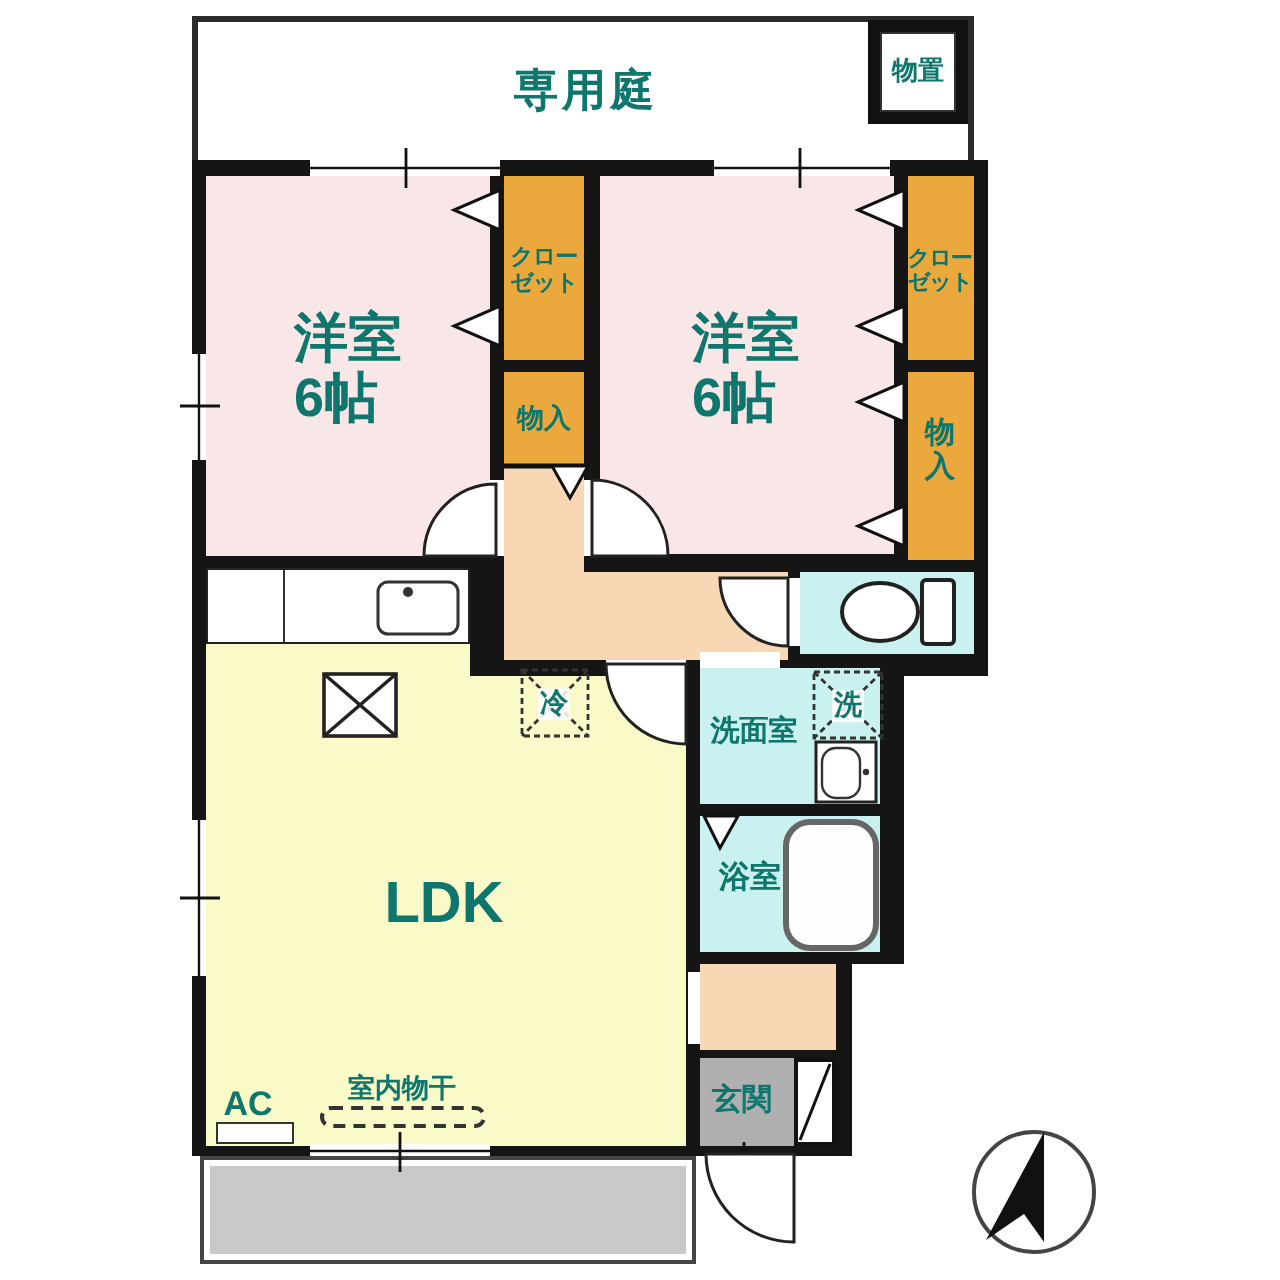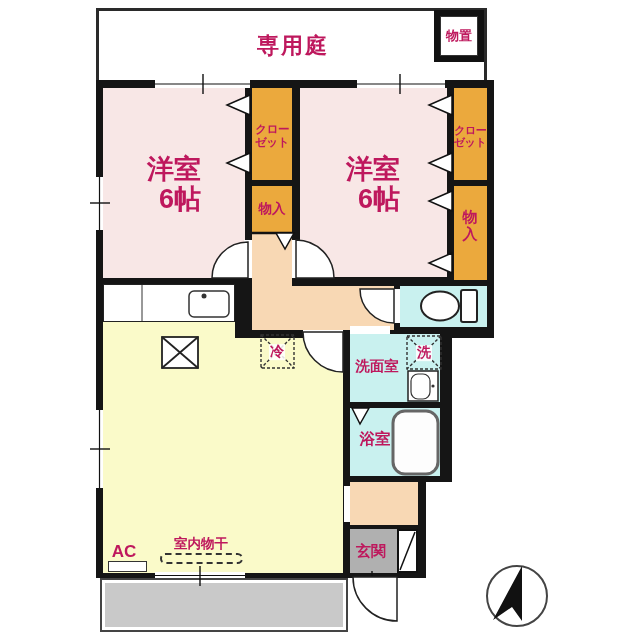--- a/index.html
+++ b/index.html
@@ -7,22 +7,22 @@
         font-family:"Liberation Sans","DejaVu Sans",sans-serif;}
   .abs{position:absolute;}
   .wall{background:#151515;}
   .room-bed{background:#f8e7e6;}
   .room-closet{background:#eba93d;}
   .room-hall{background:#f8d8b4;}
   .room-ldk{background:#fafac9;}
   .room-wet{background:#c9f1ef;}
   .room-genkan{background:#b0b0b0;}
   .white{background:#ffffff;}
-  .lbl{position:absolute;transform:translate(-50%,-50%);white-space:nowrap;color:#be185d;
-       font-weight:bold;line-height:1.12;text-align:right;}
+  .lbl{position:absolute;transform:translate(-50%,-50%);white-space:nowrap;color:#0f766e;
+       font-weight:bold;line-height:1.12;text-align:left;}
   .lbl span{display:block;}
   svg{position:absolute;left:0;top:0;}
 </style>
 </head>
 <body>
 
 <div id="plan">
 
   <div class="abs" style="left:96px;top:8px;width:391px;height:74px;background:#fff;
               border:3px solid #2a2a2a;border-bottom:none;box-sizing:border-box;"></div>
@@ -173,20 +173,21 @@
   <div class="lbl" style="left:470px;top:136px;font-size:11px;letter-spacing:-0.5px;">
     <span>クロー</span>
       <span>ゼット</span>
   </div>
   <div class="lbl" style="left:272px;top:209px;font-size:13.5px;">物入</div>
   <div class="lbl" style="left:470px;top:226px;font-size:15px;">
     <span>物</span>
       <span>入</span>
   </div>
   <div class="lbl" style="left:222px;top:452px;font-size:29px;">
+    <span>LDK</span>
   </div>
   <div class="lbl" style="left:277px;top:352px;font-size:14px;background:rgba(255,255,255,.85);padding:0 1px;">冷</div>
   <div class="lbl" style="left:424px;top:353px;font-size:14px;background:rgba(255,255,255,.85);padding:0 1px;">洗</div>
   <div class="lbl" style="left:377px;top:366px;font-size:14.5px;">洗面室</div>
   <div class="lbl" style="left:375px;top:439px;font-size:15.5px;">浴室</div>
   <div class="lbl" style="left:371px;top:551px;font-size:15px;">玄関</div>
   <div class="lbl" style="left:201px;top:544px;font-size:13.5px;">室内物干</div>
   <div class="lbl" style="left:124px;top:552px;font-size:17px;">AC</div>
 
 </div>

